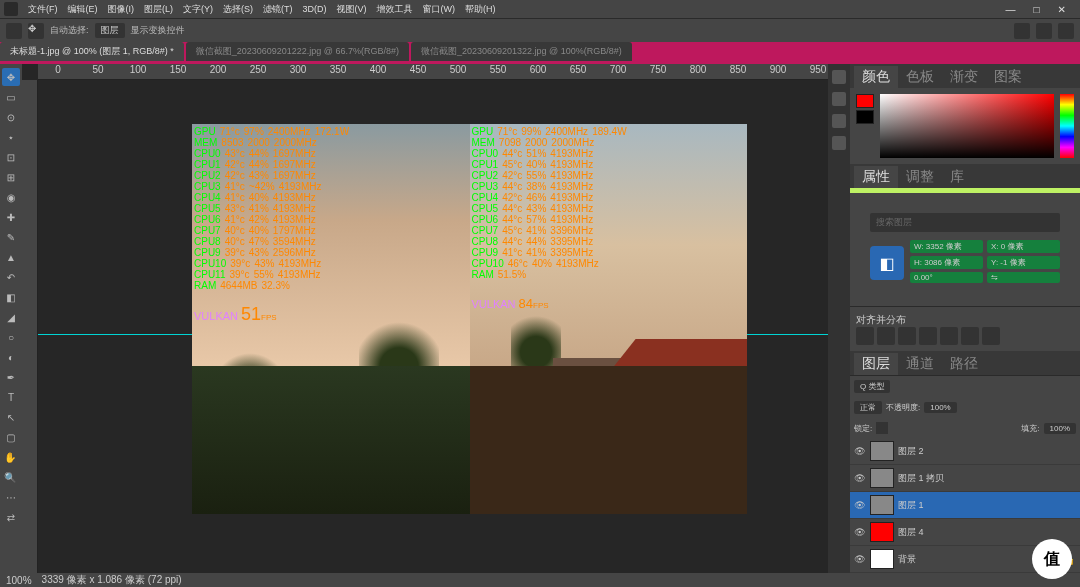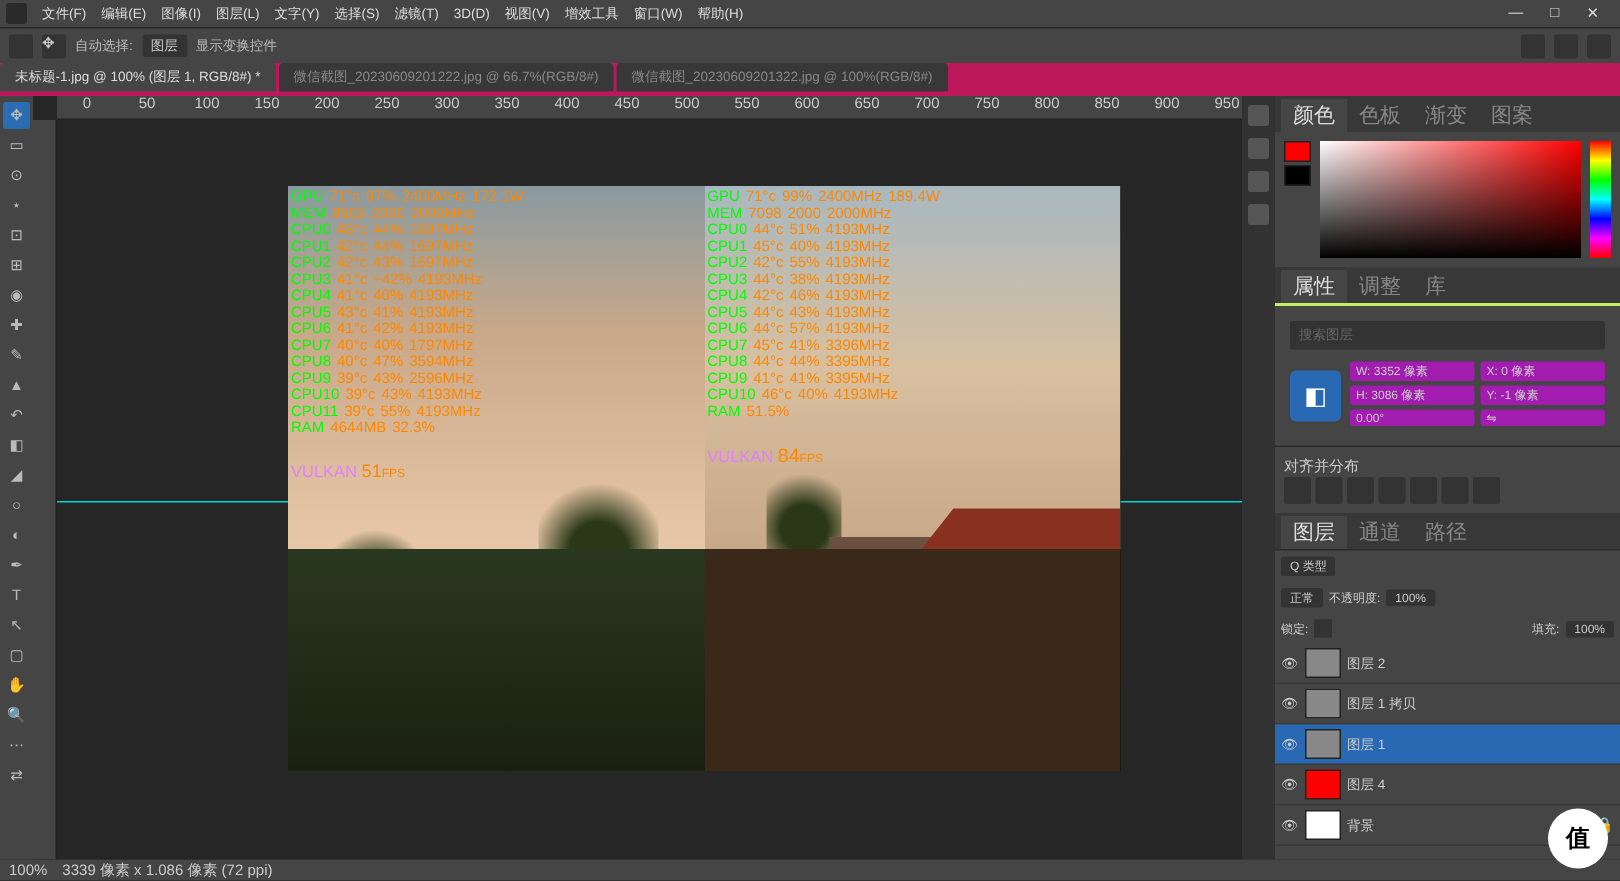--- a/index.html
+++ b/index.html
@@ -45,27 +45,27 @@
 .panel-tabs{display:flex;background:#383838;padding:2px 4px 0}
 .panel-tabs span{padding:2px 8px;font-size:14px;color:#888}
 .panel-tabs span.act{background:#454545;color:#ddd}
 .color-panel{height:90px;padding:6px;display:flex;gap:6px}
 .swatches{display:flex;flex-direction:column;gap:2px}
 .swatch{width:18px;height:14px;background:#ff0000;border:1px solid #222}
 .swatch.b{background:#000}
 .gradient{flex:1;background:linear-gradient(to right,#fff,#f00);position:relative}
 .gradient::after{content:"";position:absolute;inset:0;background:linear-gradient(to bottom,transparent,#000)}
 .hue{width:14px;background:linear-gradient(180deg,#f00,#ff0,#0f0,#0ff,#00f,#f0f,#f00)}
-.prop-panel{border-top:2px solid #bef264;padding:6px}
+.prop-panel{border-top:5px solid #bef264;padding:16px}
 .prop-panel .search{background:#333;padding:3px 6px;font-size:9px;color:#666;border-radius:2px;margin:4px}
 .prop-body{display:flex;gap:6px;padding:4px;align-items:center}
 .big-ico{width:34px;height:34px;background:#2968b3;border-radius:4px;display:flex;align-items:center;justify-content:center;font-size:16px;color:#fff}
 .prop-inputs{flex:1}
 .input-row{display:flex;gap:4px;margin-bottom:3px}
-.input-row .inp{background:#a21caf;padding:1px 4px;font-size:8px;flex:1;border-radius:2px}
+.input-row .inp{background:#15803d;padding:1px 4px;font-size:8px;flex:1;border-radius:2px}
 .adj-panel{border-top:1px solid #2a2a2a;padding:6px}
 .adj-grid{display:flex;gap:3px;flex-wrap:wrap}
 .adj-grid .a{width:18px;height:18px;background:#333;border-radius:2px}
 .layers-panel{border-top:1px solid #2a2a2a;flex:1;display:flex;flex-direction:column}
 .layer-ctrl{display:flex;padding:4px;gap:4px;align-items:center}
 .layer-ctrl .dd{background:#333;padding:1px 6px;font-size:8px;border-radius:2px}
 .layer-list{flex:1}
 .layer{display:flex;align-items:center;padding:3px 4px;gap:4px;border-bottom:1px solid #3a3a3a}
 .layer.sel{background:#2968b3}
 .layer .eye{width:12px;font-size:9px}
@@ -262,21 +262,21 @@
               <span class="g">CPU11</span>
               <span class="o">39°c</span>
               <span class="o">55%</span>
               <span class="o">4193MHz</span>
             </div>
             <div class="row">
               <span class="g">RAM</span>
               <span class="o">4644MB</span>
               <span class="o">32.3%</span>
             </div>
-            <div class="vulkan">VULKAN <span class="o" style="font-size:12px">51</span><span class="o" style="font-size:8px">FPS</span></div>
+            <div class="vulkan">VULKAN <span class="o" style="font-size:18px">51</span><span class="o" style="font-size:8px">FPS</span></div>
           </div>
       </div>
       <div class="half">
         <div class="sky2"></div>
         <div class="tree" style="bottom:30%;left:15%;width:50px"></div>
         <div class="barn2"></div>
         <div class="barn"></div>
         <div class="ground2"></div>
         <div class="stats" id="statsR">
             <div class="row">

